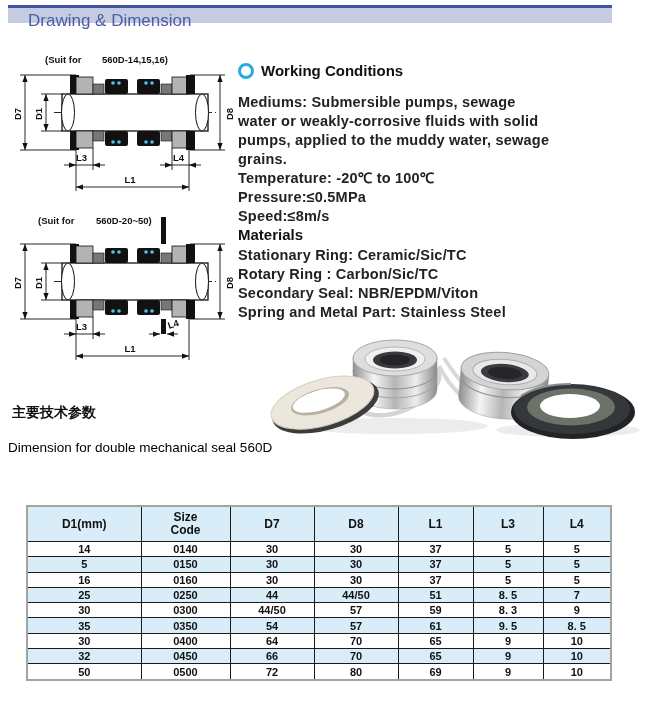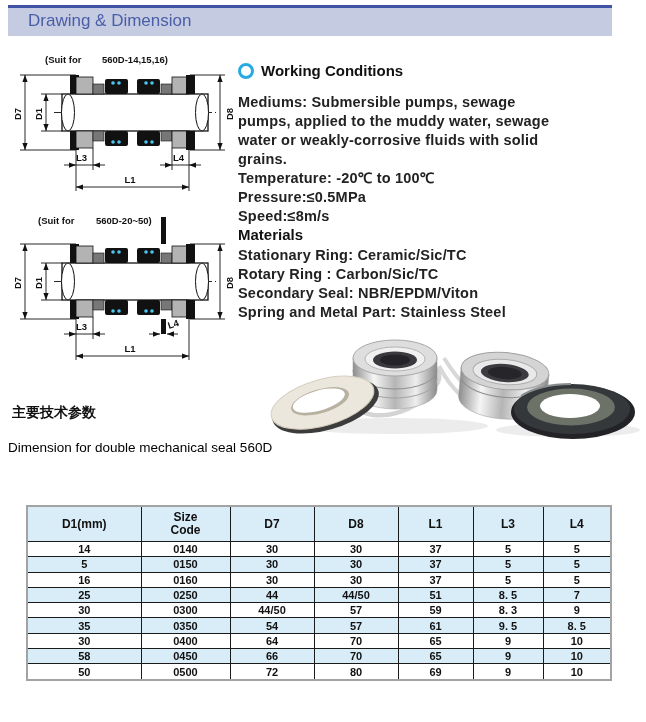--- a/index.html
+++ b/index.html
@@ -1,20 +1,20 @@
 <!DOCTYPE html>
 <html><head>
 <meta charset="utf-8">
 <style>
   html,body{margin:0;padding:0;background:#fff;}
   #page{position:relative;width:646px;height:722px;background:#fff;overflow:hidden;
         font-family:"Liberation Sans",sans-serif;color:#111;}
   
   #top-line{position:absolute;left:8px;top:5px;width:604px;height:3px;background:#4053a4;}
-  #header-bar{position:absolute;left:8px;top:8px;width:604px;height:28px;background:#c5cce1;}
+  #header-bar{position:absolute;left:8px;top:8px;width:604px;height:15px;background:#c5cce1;}
   #header-bar span{display:inline-block;padding-left:20px;line-height:26px;font-size:17px;color:#4a5da8;}
   
   .drawing{position:absolute;left:10px;}
   #drawing-1{top:50px;}
   #drawing-2{top:210px;}
   .thin{stroke:#111;stroke-width:0.9;}
   .dlab{font-size:9.5px;font-weight:bold;fill:#111;}
   .slab{font-size:9.5px;font-weight:bold;fill:#111;}
   
   #right-col{position:absolute;left:238px;top:62px;width:405px;}
@@ -216,22 +216,22 @@
       <text class="dlab" x="120" y="142" text-anchor="middle">L1</text>
     </g>
   </svg>
 
   <div id="right-col">
     <div class="wc-title-row">
       <span class="bullet"></span>
       <span class="sec-title">Working Conditions</span>
     </div>
     <div class="body-line">Mediums: Submersible pumps, sewage</div>
+    <div class="body-line">water or weakly-corrosive fluids with solid</div>
     <div class="body-line">pumps, applied to the muddy water, sewage</div>
-    <div class="body-line">water or weakly-corrosive fluids with solid</div>
     <div class="body-line">grains.</div>
     <div class="body-line">Temperature: -20℃ to 100℃</div>
     <div class="body-line">Pressure:≤0.5MPa</div>
     <div class="body-line">Speed:≤8m/s</div>
 
     <div id="materials-block">
       <div class="sec-title">Materials</div>
       <div class="body-line">Stationary Ring: Ceramic/Sic/TC</div>
       <div class="body-line">Rotary Ring : Carbon/Sic/TC</div>
       <div class="body-line">Secondary Seal: NBR/EPDM/Viton</div>
@@ -374,21 +374,21 @@
         <tr>
           <td>30</td>
           <td>0400</td>
           <td>64</td>
           <td>70</td>
           <td>65</td>
           <td>9</td>
           <td>10</td>
         </tr>
         <tr>
-          <td>58</td>
+          <td>32</td>
           <td>0450</td>
           <td>66</td>
           <td>70</td>
           <td>65</td>
           <td>9</td>
           <td>10</td>
         </tr>
         <tr>
           <td>50</td>
           <td>0500</td>

